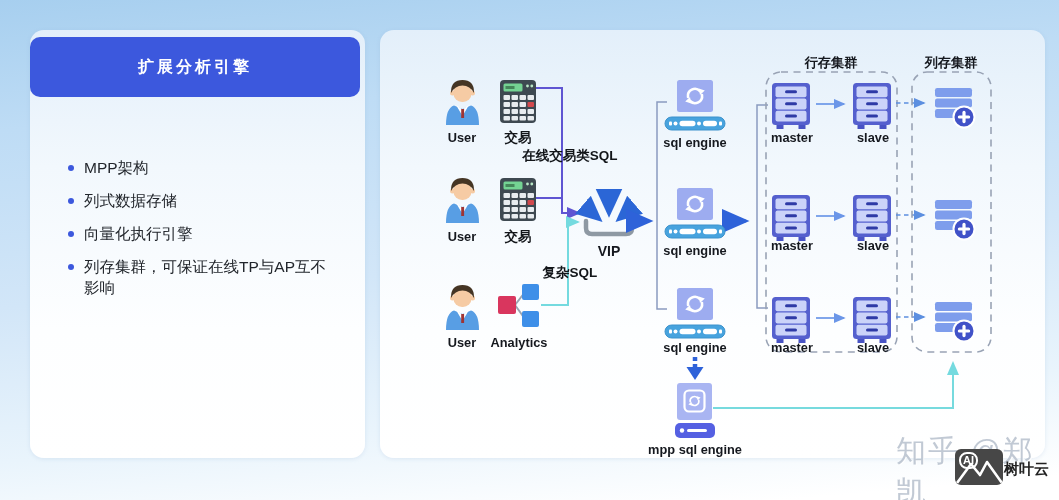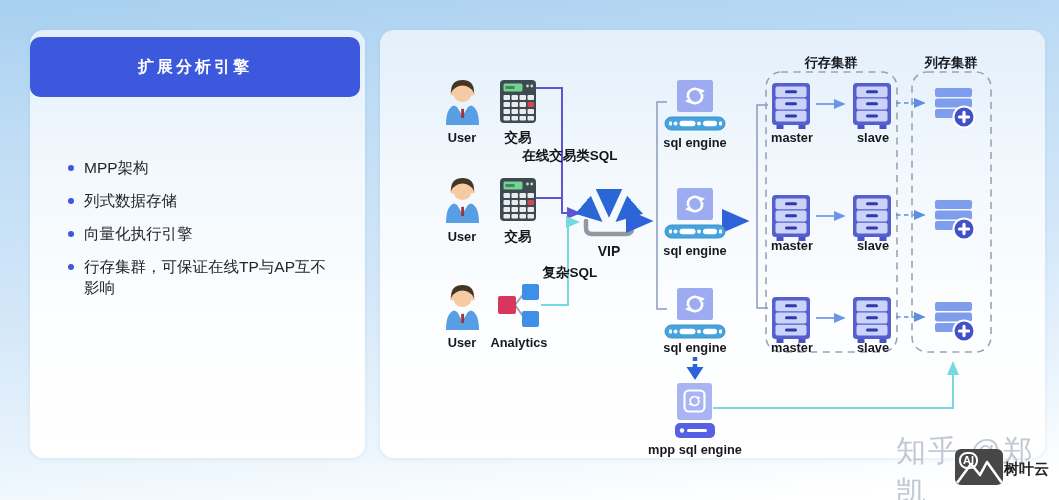--- a/index.html
+++ b/index.html
@@ -50,21 +50,21 @@
 </style>
 </head>
 <body>
 
 <div id="left-panel" class="panel">
   <div class="hdr">扩展分析引擎</div>
   <ul class="bullets">
     <li>MPP架构</li>
     <li>列式数据存储</li>
     <li>向量化执行引擎</li>
-    <li>行存集群，可保证在线TP与AP互不影响</li>
+    <li>列存集群，可保证在线TP与AP互不影响</li>
   </ul>
 </div>
 
 <div id="right-panel" class="panel">
 <svg viewBox="0 0 665 428" width="665" height="428">
   <defs>
     <marker id="mIndigo" markerWidth="8" markerHeight="7" refX="6" refY="3" orient="auto">
       <path d="M0,0 L7,3 L0,6 Z" fill="#5F55D2"></path>
         </marker>
     <marker id="mCyan" markerWidth="8" markerHeight="7" refX="6" refY="3" orient="auto">

